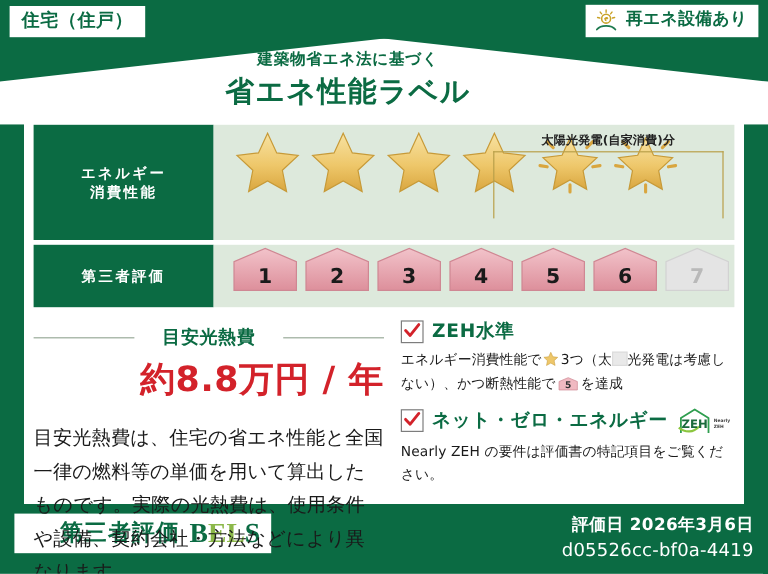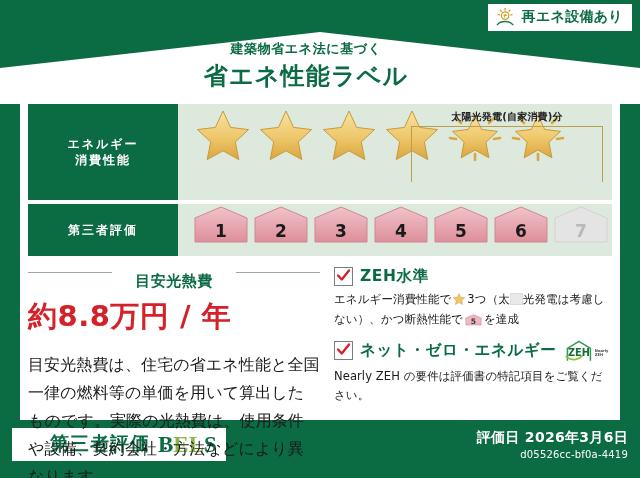--- a/index.html
+++ b/index.html
@@ -36,21 +36,21 @@
   .sun-icon{width:22px;height:20px;display:block;}
 
   
   .roof{
     position:absolute;left:0;top:32px;width:640px;height:72px;
     background:#ffffff;
     -webkit-clip-path:polygon(50% 0%,100% 50%,100% 100%,0% 100%,0% 50%);
     clip-path:polygon(50% 0%,100% 50%,100% 100%,0% 100%,0% 50%);
   }
   .title-wrap{
-    position:absolute;left:16px;top:40px;width:580px;text-align:center;
+    position:absolute;left:0;top:40px;width:580px;text-align:center;
     z-index:4;
   }
   .title-sub{
     color:#0b6b43;font-size:13px;font-weight:bold;letter-spacing:0.6px;
     margin:0 0 2px 0;
   }
   .title-main{
     color:#0b6b43;font-size:24px;font-weight:bold;letter-spacing:1.2px;
     margin:0;
   }
@@ -109,28 +109,28 @@
   .hbox.off .hnum{color:#b9b9b9;}
 
   
   .mid{
     display:flex;margin:10px 8px 0 8px;height:150px;
   }
   .mid-left{width:298px;flex:0 0 298px;padding-right:6px;box-sizing:border-box;}
   .mid-right{flex:1;padding-left:8px;box-sizing:border-box;border-left:0;}
 
   .cost-head{
-    display:flex;align-items:flex-start;gap:23px;margin:6px 0 0 0;
+    display:flex;align-items:center;gap:23px;margin:6px 0 0 0;
   }
   .cost-head .hr{flex:1;height:1px;background:#9aab9a;}
   .cost-head .ct{
     color:#0b6b43;font-weight:bold;font-size:15px;letter-spacing:0.5px;white-space:nowrap;
   }
   .cost-value{
-    text-align:left;color:#d3222a;font-weight:bold;font-size:29px;
+    text-align:right;color:#d3222a;font-weight:bold;font-size:29px;
     letter-spacing:0.5px;margin-top:6px;
   }
   .cost-note{
     font-size:16px;color:#1a1a1a;line-height:1.75;margin-top:14px;
     letter-spacing:0.1px;
   }
 
   .zeh-block{margin-bottom:4px;}
   .zeh-head{display:flex;align-items:center;gap:7px;}
   .check-box{
@@ -169,27 +169,28 @@
   .bels-en .b3{color:#0b6b43;}
   .prop{
     position:absolute;left:218px;top:16px;color:#ffffff;font-size:12.5px;
     letter-spacing:0.3px;
   }
   .prop .room{margin-left:14px;}
   .eval{
     position:absolute;right:12px;top:9px;text-align:right;color:#fff;
   }
   .eval-date{font-size:14px;font-weight:bold;letter-spacing:0.3px;padding-left:21px;}
-  .eval-id{font-size:10px;margin-top:2px;letter-spacing:0.2px;}
+  .eval-id{font-size:15px;margin-top:2px;letter-spacing:0.2px;}
 </style>
 </head>
 <body>
 
 <div id="label">
 
+  <div class="badge-house">住宅（住戸）</div>
 
   <div class="badge-renew">
     <span>
       <svg class="sun-icon" viewBox="0 0 24 22">
         <g stroke="#c9a227" stroke-width="1.3" stroke-linecap="round" fill="none">
           <line x1="11" y1="1.5" x2="11" y2="3.6"></line>
           <line x1="5.6" y1="3.4" x2="6.9" y2="5.0"></line>
           <line x1="16.4" y1="3.4" x2="15.1" y2="5.0"></line>
           <line x1="3.2" y1="8.4" x2="5.2" y2="8.8"></line>
           <line x1="18.8" y1="8.4" x2="16.8" y2="8.8"></line>

